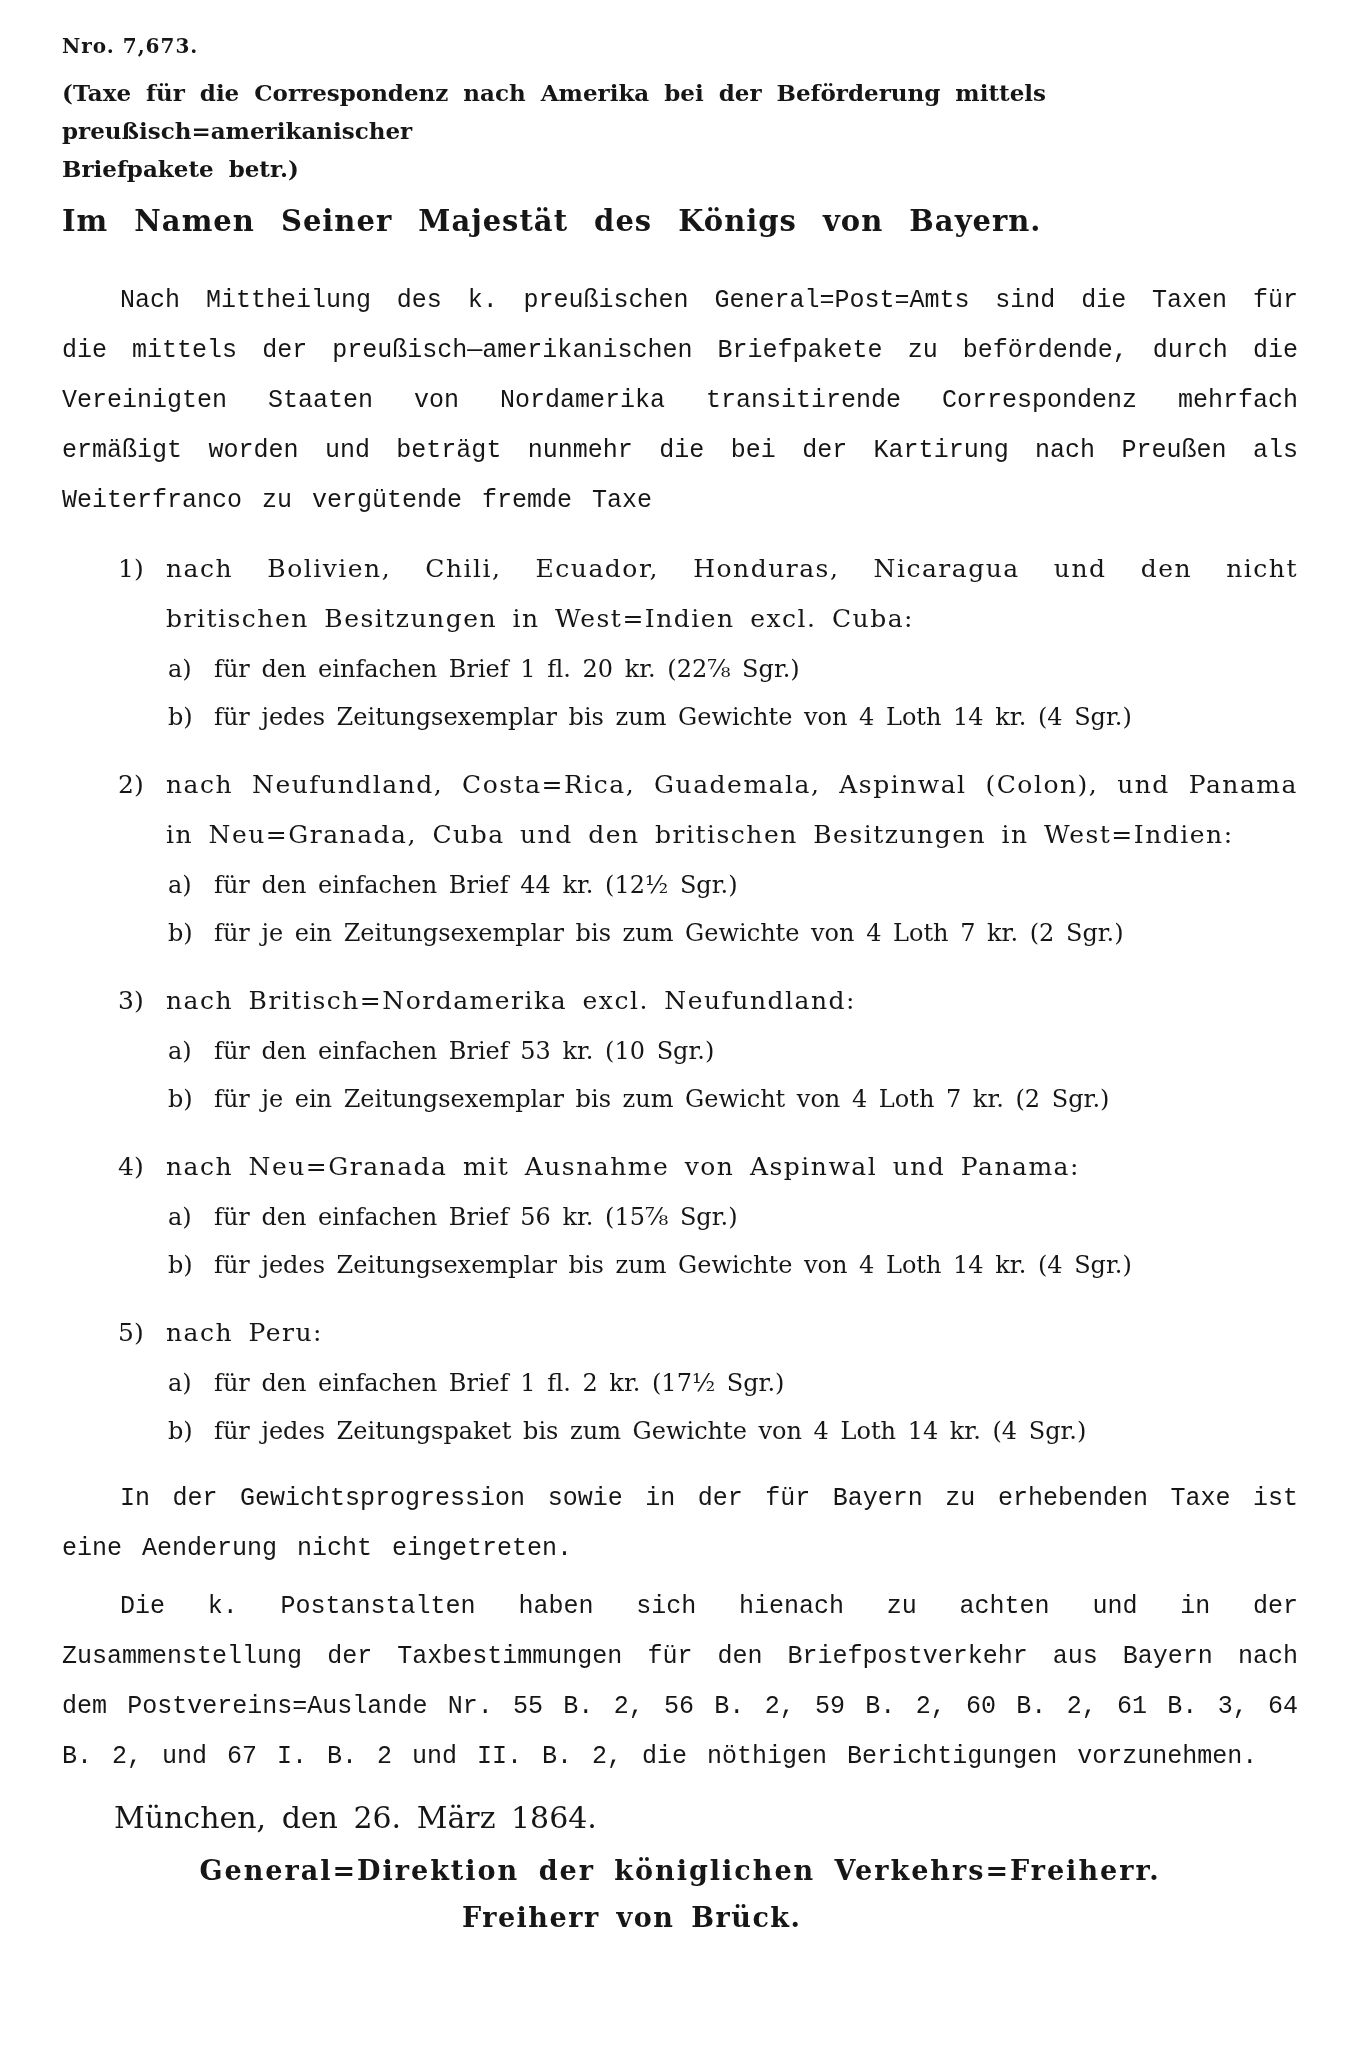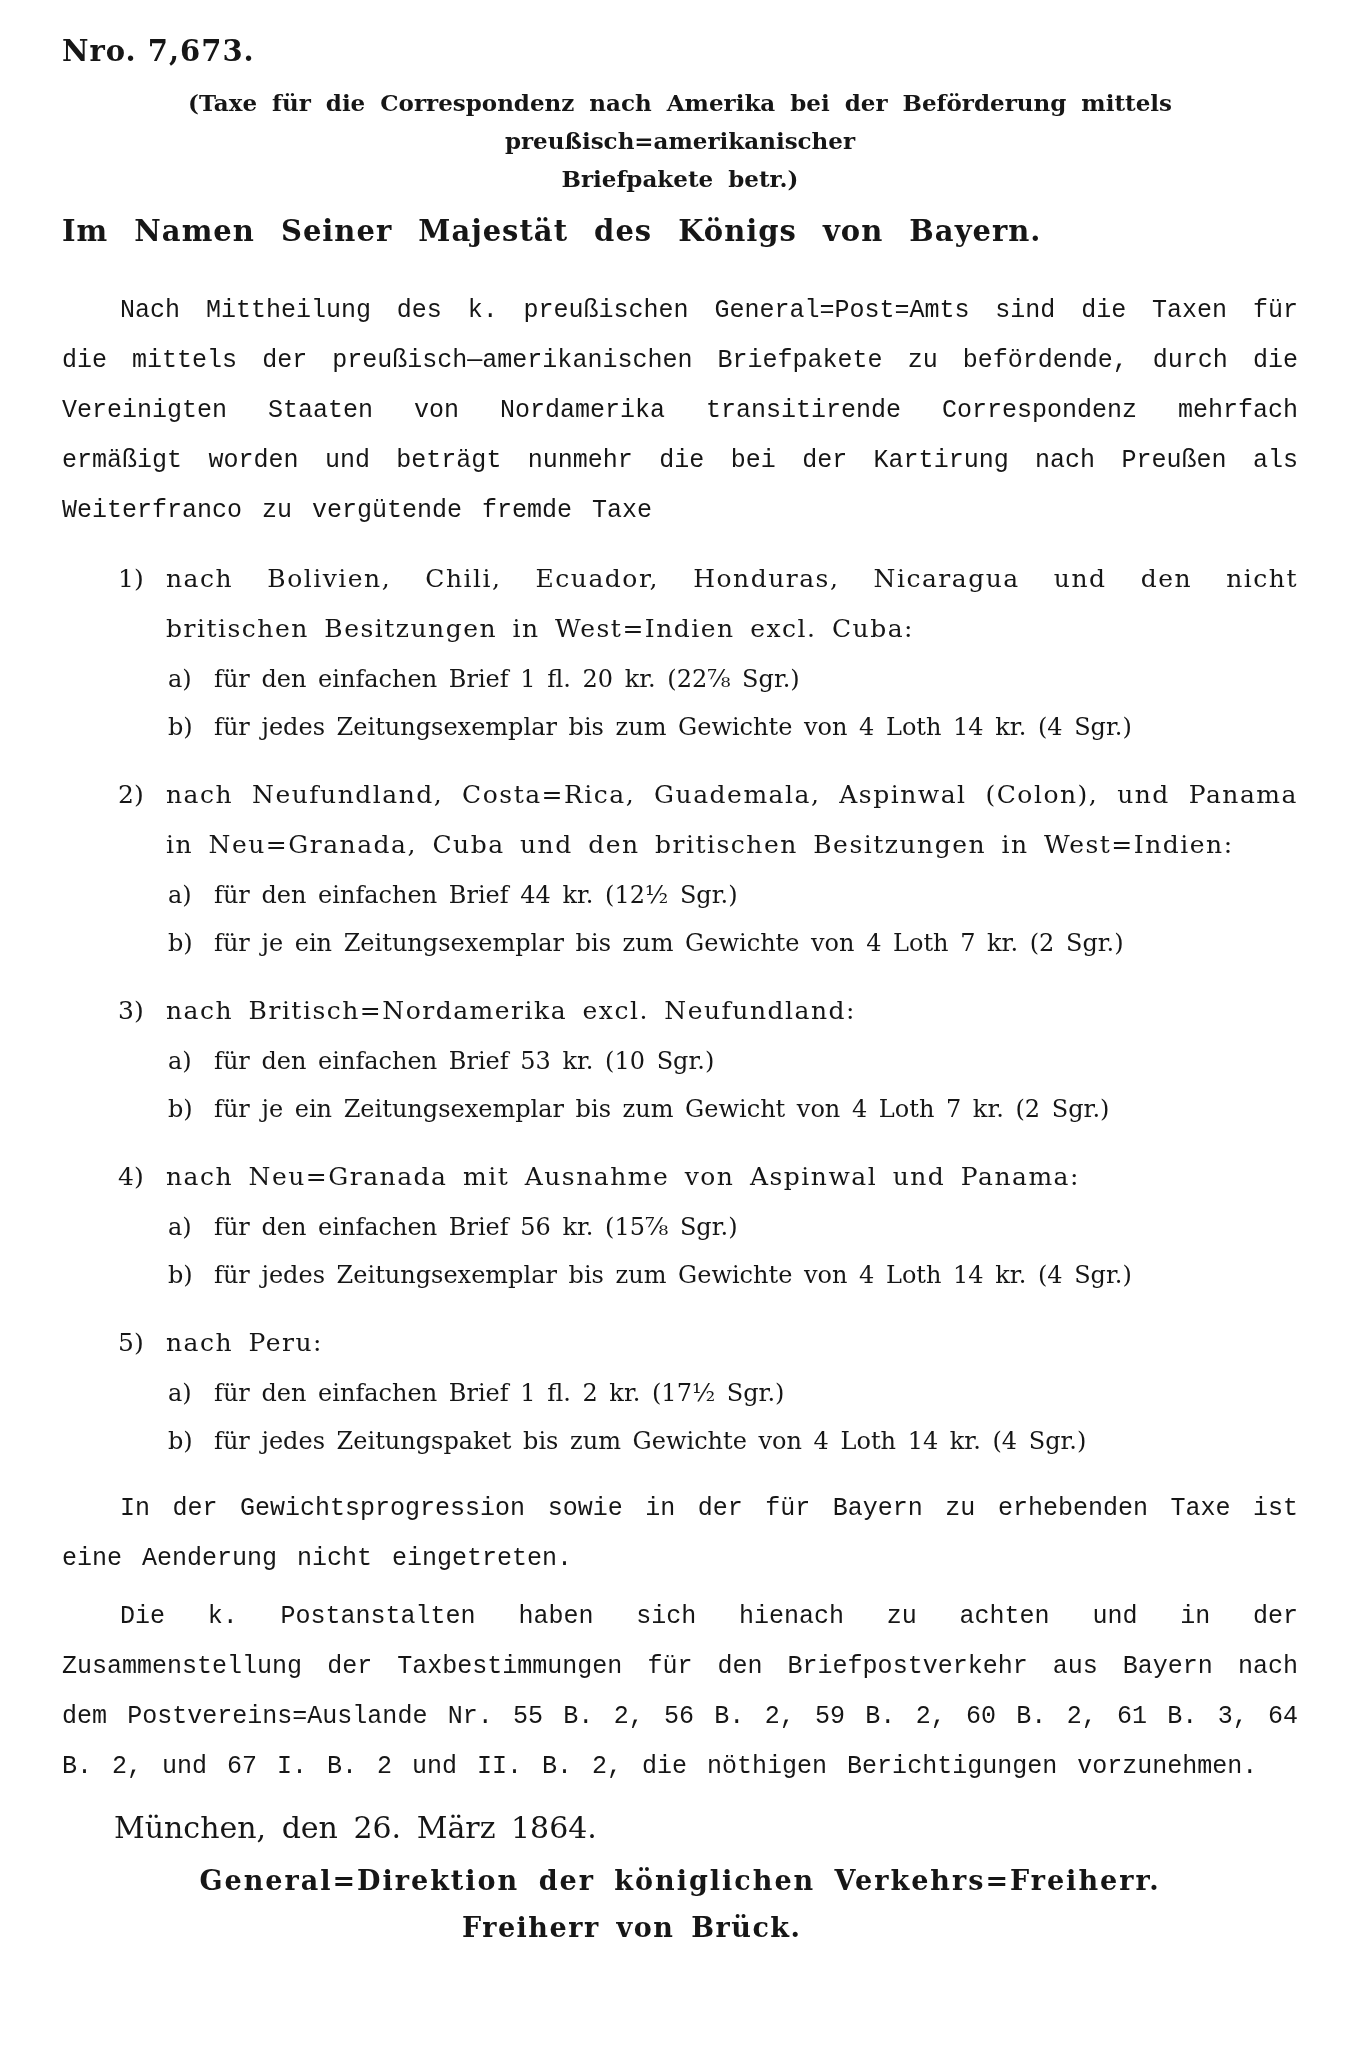--- a/index.html
+++ b/index.html
@@ -8,27 +8,27 @@
     width: 1360px;
     height: 2048px;
     box-sizing: border-box;
     padding: 30px 62px 0 62px;
     background: #ffffff;
     color: #161616;
     font-family: "DejaVu Serif", serif;
     overflow: hidden;
   }
   .nro {
-    font-size: 29px;
+    font-size: 20px;
     font-weight: bold;
     letter-spacing: 1px;
     margin: 4px 0 16px 0;
   }
   .subject {
-    text-align: center;
+    text-align: left;
     font-size: 23px;
     line-height: 38px;
     font-weight: bold;
     word-spacing: 7px;
     margin-bottom: 10px;
   }
   .proclamation {
     text-align: left;
     font-size: 29px;
     font-weight: bold;

